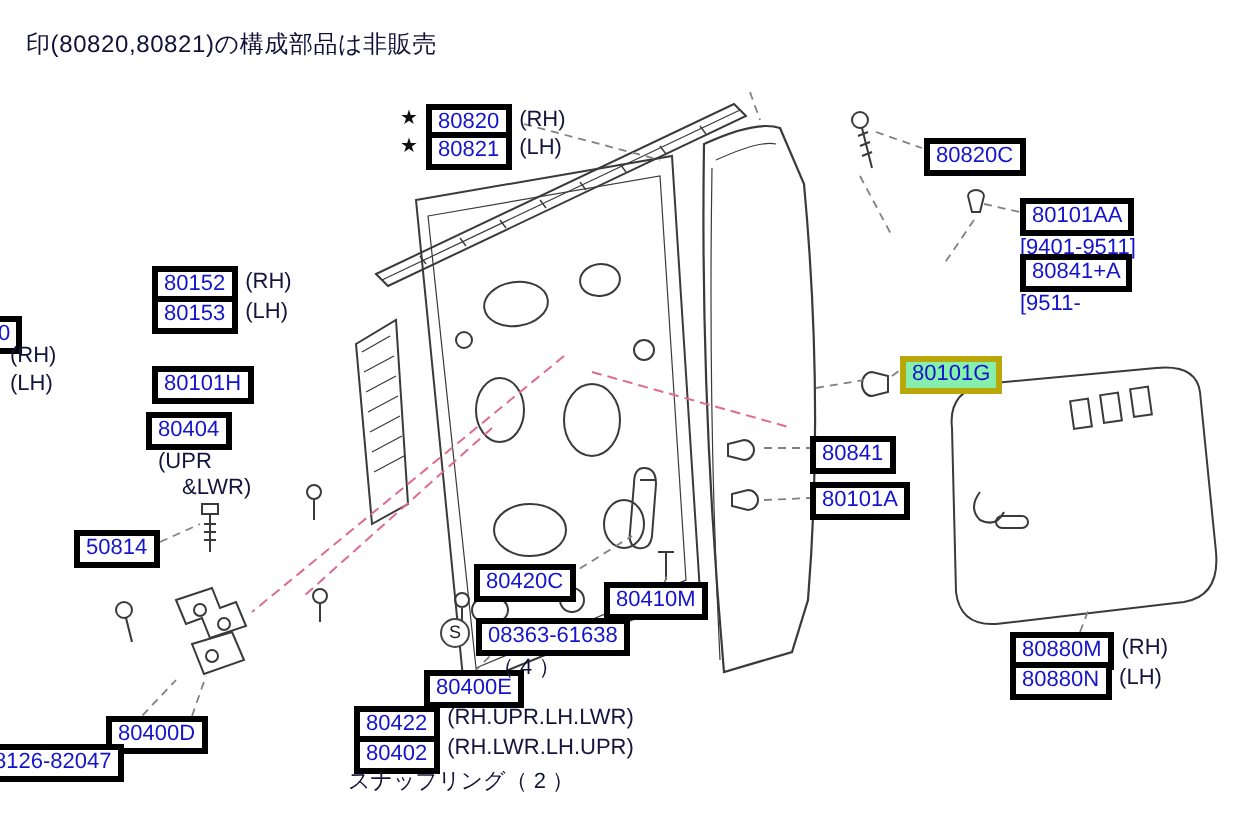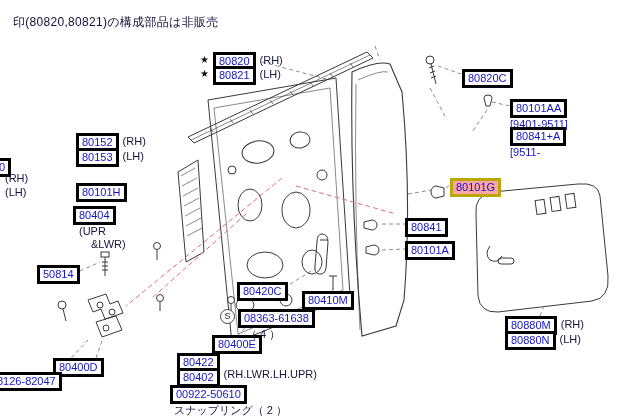--- a/index.html
+++ b/index.html
@@ -9,21 +9,21 @@
   }
   #diagram-svg{position:absolute;left:0;top:0}
   .note{position:absolute;left:13px;top:14px;font-size:12px;color:#101038;letter-spacing:.3px}
   .co{position:absolute;display:flex;align-items:flex-start;white-space:nowrap;gap:4px}
   .col{flex-direction:column;gap:0;align-items:flex-start}
   .box{
     display:inline-block;border:3px solid #000000;color:#1414cc;background:#fff;
     font-size:11px;line-height:13px;padding:0 3px;cursor:pointer;
   }
   .cutL{border-left:0;padding-left:1px}
-  .hl{background:#fca5a5;border-color:#b9a80a}
+  .hl{background:#86efac;border-color:#b9a80a}
   .side{font-size:11px;color:#14143c;line-height:14px;padding-top:1px}
   .sub{font-size:11px;color:#14143c;line-height:13px}
   .range{font-size:11px;color:#1414cc;line-height:13px}
   .star{font-size:10px;color:#111;line-height:14px;padding-top:1px}
   .row{display:flex;align-items:flex-start;gap:3px}
   .scircle{
     width:13px;height:13px;min-width:13px;border:1px solid #444;border-radius:50%;
     font-size:9px;line-height:12px;text-align:center;color:#222;background:#fff;display:inline-block;
   }
   .ind6{margin-left:6px}
@@ -198,28 +198,28 @@
 <div class="co" style="left:-4px;top:372px">
   <span class="box cutL">8126-82047</span>
 </div>
 
 <div class="co" style="left:212px;top:335px">
   <span class="box">80400E</span>
 </div>
 
 <div class="co" style="left:177px;top:353px">
   <span class="box">80422</span>
+  <span class="sub">(RH.UPR.LH.LWR)</span>
 </div>
 <div class="co" style="left:177px;top:368px">
   <span class="box">80402</span>
   <span class="sub">(RH.LWR.LH.UPR)</span>
 </div>
 
 <div class="co col" style="left:170px;top:385px">
-  <span class="box">00922-50610</span>
   <span class="sub ind4">スナップリング（ 2 ）</span>
 </div>
 
 <div class="co col" style="left:220px;top:309px">
   <span class="row">
     <span class="scircle">S</span>
     <span class="box">08363-61638</span>
   </span>
   <span class="sub ind26">（ 4 ）</span>
 </div>

